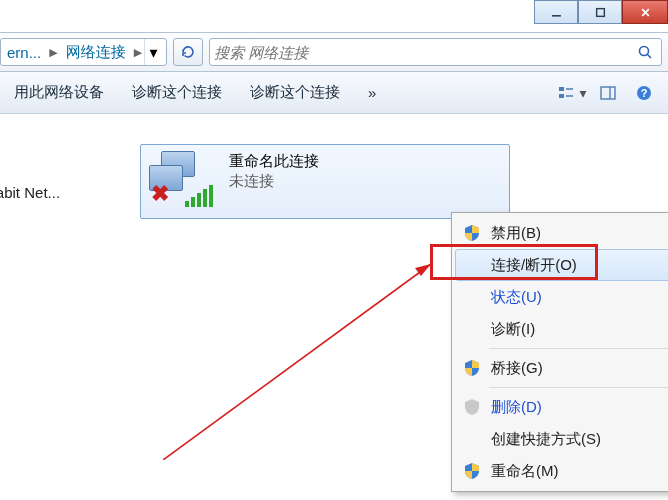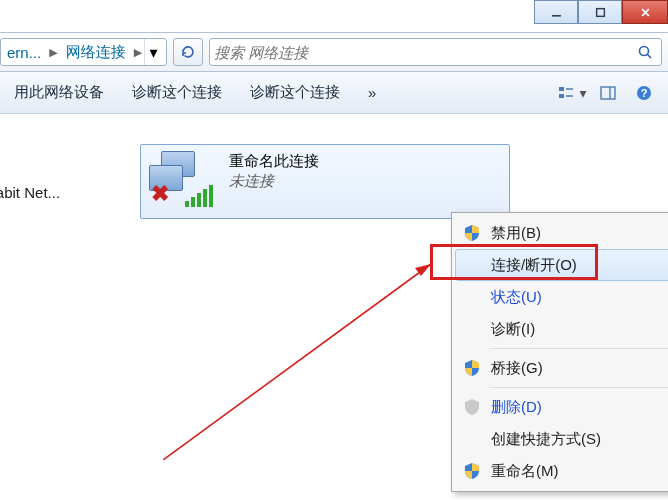--- a/index.html
+++ b/index.html
@@ -27,21 +27,21 @@
 .ethernet { position: absolute; left: -40px; top: 70px; font-size: 15px; color: #222; }
 .wifi-item { position: absolute; left: 140px; top: 30px; width: 370px; height: 75px; border: 1px solid #7fa7d6; background: linear-gradient(#f2f8ff,#e4eefb); border-radius: 2px; display: flex; padding: 6px 8px; }
 .wifi-icon { width: 70px; height: 56px; position: relative; margin-right: 10px; }
 .wifi-icon .mon1 { position: absolute; left: 12px; top: 0; width: 34px; height: 26px; background: linear-gradient(#bcd3ee,#7ea6d6); border: 1px solid #4e76a6; border-radius: 2px; }
 .wifi-icon .mon2 { position: absolute; left: 0; top: 14px; width: 34px; height: 26px; background: linear-gradient(#bcd3ee,#7ea6d6); border: 1px solid #4e76a6; border-radius: 2px; }
 .wifi-icon .x { position: absolute; left: 2px; bottom: 0; color: #c82020; font-size: 22px; font-weight: bold; }
 .wifi-icon .bars { position: absolute; right: 6px; bottom: 0; display: flex; align-items: flex-end; gap: 2px; }
 .wifi-icon .bars span { width: 4px; background: #2faa2f; display: block; }
 .wifi-text { font-size: 15px; color: #222; line-height: 1.35; }
 .wifi-text .title { color: #000; }
-.wifi-text .sub { color: #5c5c5c; font-style: italic; }
+.wifi-text .sub { color: #5c5c5c; }
 .ctx { position: absolute; left: 414px; top: 212px; width: 248px; background: #f6f6f6; border: 1px solid #a8a8a8; box-shadow: 3px 3px 6px rgba(0,0,0,.25); padding: 4px 3px; margin-left: 37px; }
 .ctx-item { height: 32px; display: flex; align-items: center; padding: 0 10px 0 36px; font-size: 15px; color: #222; position: relative; }
 .ctx-item.disabled { color: #1d4ed8; }
 .ctx-item.hover { background: linear-gradient(#eaf3fe,#d7e8fb); border: 1px solid #a6c6ea; border-radius: 3px; padding-left: 35px; }
 .ctx-sep { height: 1px; background: #dcdcdc; margin: 3px 6px 3px 34px; }
 .ctx-shield { position: absolute; left: 8px; width: 18px; height: 18px; }
 .redbox { position: absolute; left: 430px; top: 244px; width: 168px; height: 36px; border: 3px solid #d6201f; pointer-events: none; }
 .arrow-line { position: absolute; left: 163px; top: 260px; width: 290px; height: 200px; pointer-events: none; }
 </style>
 </head>

